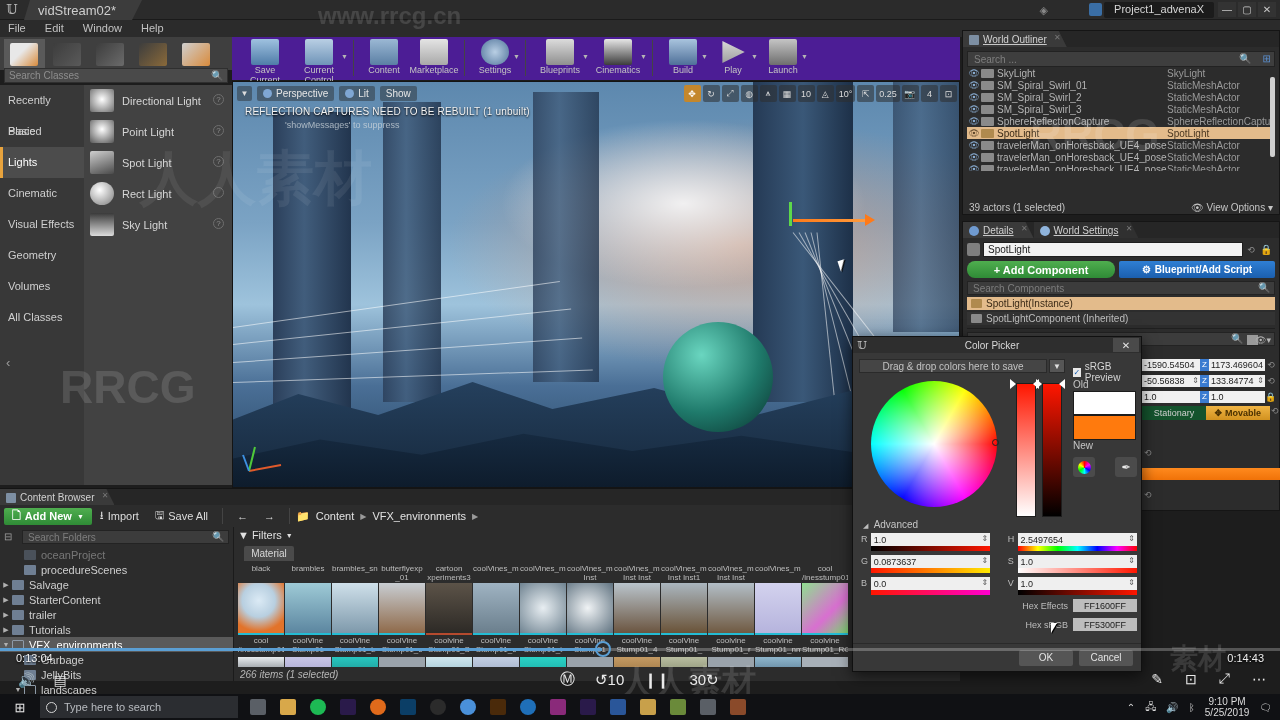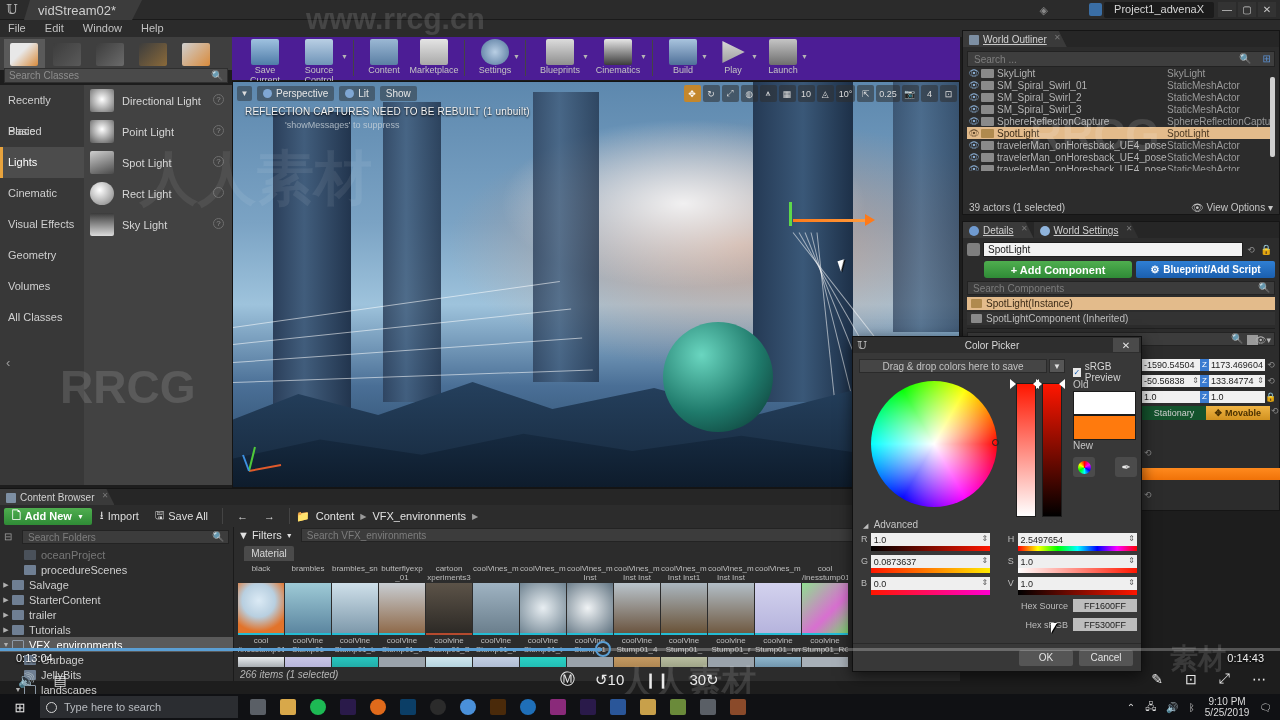--- a/index.html
+++ b/index.html
@@ -146,21 +146,21 @@
   .details { position:absolute; left:962px; top:221px; width:318px; height:290px; background:#2c2c2c;
     border:1px solid #151515; }
   .det-name { margin:4px; height:15px; display:flex; align-items:center; }
   .det-name .ic { width:13px;height:13px;margin-right:3px;background:#7f7f7f;border-radius:2px;}
   .det-name input { flex:1; height:15px; background:#f2f2f2; border:1px solid #1e1e1e; color:#1a1a1a;
     font-size:10px; padding:0 4px; font-family:"Liberation Sans",sans-serif;}
   .det-name .reset { width:16px; text-align:center; color:#8e8e8e; font-size:9px;}
   .det-name .lock { width:16px; text-align:center; color:#9a9a9a; font-size:10px;}
   .det-btns { margin:0 4px; height:17px; display:flex; gap:4px;}
   .add-comp { width:148px; background:linear-gradient(180deg,#4fae4f,#2f8b36); color:#fff;
-    font-size:11px; font-weight:bold; display:flex; align-items:center; justify-content:center; border-radius:3px;margin-left:17px;}
+    font-size:11px; font-weight:bold; display:flex; align-items:center; justify-content:center; border-radius:8px;}
   .bp-add { flex:1; background:linear-gradient(180deg,#2f7fd4,#1b5fae); color:#fff; font-size:10px;
     font-weight:bold; display:flex; align-items:center; justify-content:center; border-radius:2px;}
   .det-search { margin:3px 4px 0 4px; height:14px; background:#3c3c3c; border:1px solid #232323;
     color:#7d7d7d; font-size:10px; padding:1px 4px 0 5px; position:relative;}
   .det-search .mag { position:absolute; right:3px; top:0px; color:#cfcfcf; font-size:10px;}
   .comp-row { margin:2px 4px 0 4px; height:13px; display:flex; align-items:center; font-size:10px;
     padding-left:4px;}
   .comp-row.sel { background:#e3bb8b; color:#3a2a16; }
   .comp-row .ci { width:11px;height:9px;margin-right:4px;background:#8a8a8a;border-radius:1px;}
   .comp-row.sub { background:#333; color:#bdbdbd; }
@@ -314,21 +314,21 @@
     display:flex; align-items:center; padding:0 6px; position:relative;}
   .tb-search .circ { width:11px;height:11px;border:1.5px solid #d4d4d4;border-radius:50%;margin-right:7px;}
   .tb-icons { display:flex; align-items:center; gap:14px; margin-left:12px;}
   .tb-icons i { display:block; width:16px; height:16px; border-radius:2px; }
   .tray { position:absolute; right:8px; top:0; height:26px; display:flex; align-items:center; gap:10px;
     color:#dcdcdc; font-size:10px;}
   .clock { text-align:center; line-height:11px; font-size:10px;}
 
   
   .wm { position:absolute; color:rgba(255,255,255,.13); font-weight:bold; pointer-events:none; z-index:55;}
-  .wm.big { font-size:30px; }
+  .wm.big { font-size:24px;margin-left:12px; }
   .wm.cn { font-family:"DejaVu Sans", sans-serif; }
 </style>
 </head>
 <body>
 
 <div class="app">
 
   <div class="titlebar">
     <div class="ue-logo">𝕌</div>
     <div class="doc-tab">vidStream02*</div>
@@ -414,21 +414,21 @@
     <div class="collapse-arrow">‹</div>
   </div>
 
   <div class="toolbar">
     <div class="tb-item">
       <div class="tb-ico" style="background:linear-gradient(180deg,#9fc2e0,#4f7ca8);"></div>
       <div class="tb-lbl">Save Current</div>
     </div>
     <div class="tb-item wide">
       <div class="tb-ico" style="background:linear-gradient(180deg,#b9cfe4,#6f94b8);"></div>
-      <div class="tb-lbl">Source Control</div>
+      <div class="tb-lbl">Current Control</div>
       <div class="tb-caret">▼</div>
     </div>
     <div class="tb-sep"></div>
     <div class="tb-item">
       <div class="tb-ico" style="background:linear-gradient(180deg,#9bb8d4,#5b7fa4);"></div>
       <div class="tb-lbl">Content</div>
     </div>
     <div class="tb-item">
       <div class="tb-ico" style="background:linear-gradient(180deg,#e4e4e4,#a9a9a9);"></div>
       <div class="tb-lbl">Marketplace</div>
@@ -824,23 +824,20 @@
         </div>
       </div>
 
       <div class="cb-right">
         <div class="filters-row">
           <div class="filters-btn">
             <span style="margin-right:3px;">▼</span>
             <span>Filters</span>
             <span style="margin-left:4px;font-size:7px;">▼</span>
           </div>
-          <div class="asset-search">
-            <span>Search VFX_environments</span>
-          </div>
         </div>
         <div class="mat-tag">Material</div>
 
         <div class="grid">
           <div class="grow">
             <div class="cell">
               <div class="cap">black</div>
               <div class="thumb" style="background:radial-gradient(circle at 45% 35%,#dbeaf5,#b8cfe0 40%,#e2732a 75%);"></div>
               <div class="cap">cool /inesstump01 nst</div>
             </div>
@@ -1044,21 +1041,21 @@
         <div class="k">V</div>
         <div class="sfield">
           <div class="inp">
             <span>1.0</span>
             <span class="sp">⇕</span>
           </div>
           <div class="grad g-v"></div>
         </div>
       </div>
       <div class="hexrow">
-        <span class="hl">Hex Source</span>
+        <span class="hl">Hex Effects</span>
         <span class="hv">FF1600FF</span>
       </div>
       <div class="hexrow" style="margin-top:6px;">
         <span class="hl">Hex sRGB</span>
         <span class="hv">FF5300FF</span>
       </div>
     </div>
 
     <div class="cp-cursor"></div>
 

